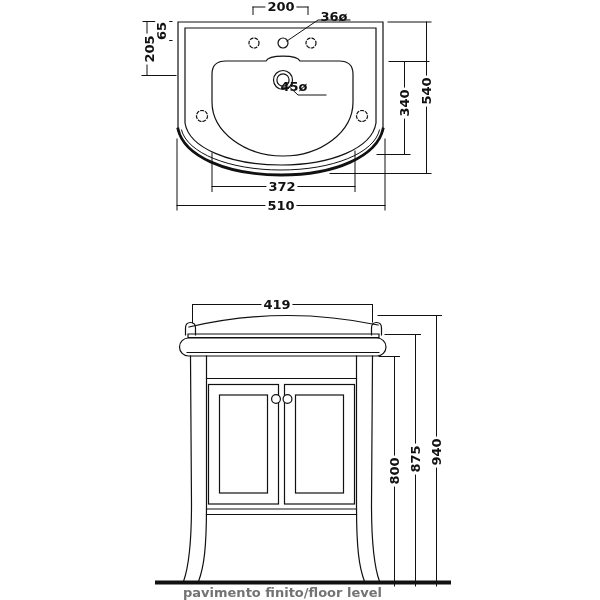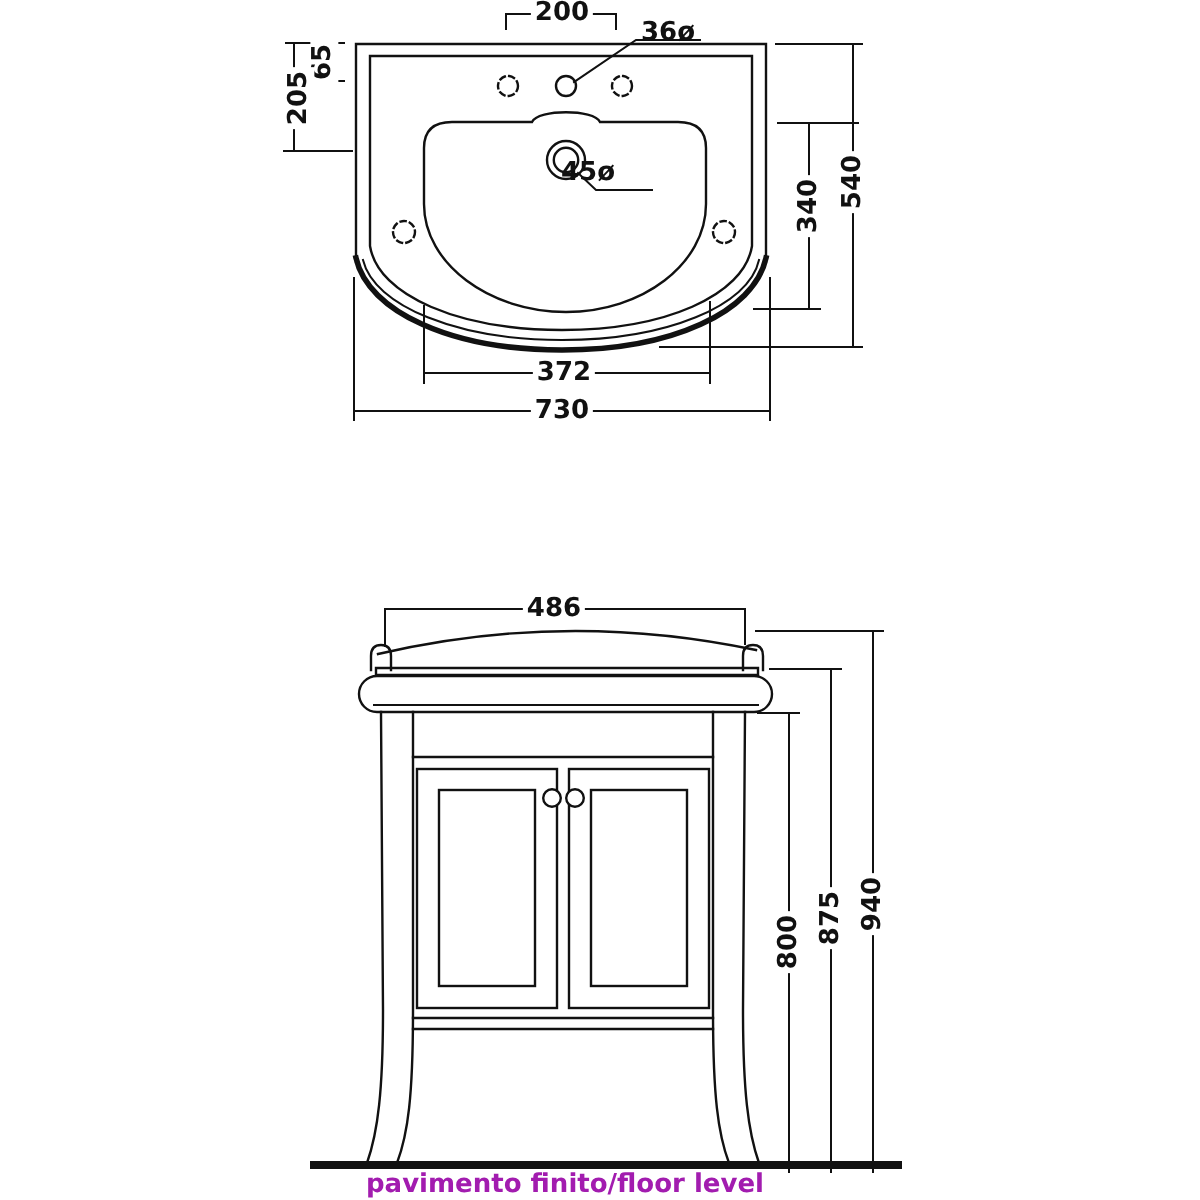--- a/index.html
+++ b/index.html
@@ -20,21 +20,21 @@
     padding:0 2px;
     line-height:1.05;
     white-space:nowrap;
     z-index:2;
   }
   .lbl.v{transform:translate(-50%,-50%) rotate(-90deg);}
   .lbl.nobg{background:transparent;}
   .floor-label{
     position:absolute;
     font:bold 13px "DejaVu Sans",sans-serif;
-    color:#a21caf;
+    color:#737373;
     line-height:1;
     white-space:nowrap;
     z-index:2;
   }
 </style>
 </head>
 <body>
 
 <div class="sheet">
 
@@ -129,21 +129,21 @@
   </svg>
 
   <div class="lbl" style="left:281px;top:6.5px">200</div>
   <div class="lbl nobg" style="left:334px;top:17px">36ø</div>
   <div class="lbl v" style="left:162px;top:31px">65</div>
   <div class="lbl v" style="left:150px;top:49px">205</div>
   <div class="lbl nobg" style="left:294px;top:87px">45ø</div>
   <div class="lbl v" style="left:404.5px;top:103px">340</div>
   <div class="lbl v" style="left:426.5px;top:91px">540</div>
   <div class="lbl" style="left:282px;top:186.5px">372</div>
-  <div class="lbl" style="left:281px;top:205.5px">730</div>
+  <div class="lbl" style="left:281px;top:205.5px">510</div>
 
-  <div class="lbl" style="left:277px;top:304.5px">486</div>
+  <div class="lbl" style="left:277px;top:304.5px">419</div>
   <div class="lbl v" style="left:394.5px;top:471px">800</div>
   <div class="lbl v" style="left:415.5px;top:459px">875</div>
   <div class="lbl v" style="left:436.5px;top:452px">940</div>
 
   <div class="floor-label" style="left:183px;top:586px">pavimento finito/floor level</div>
 </div>
 
 </body></html>

